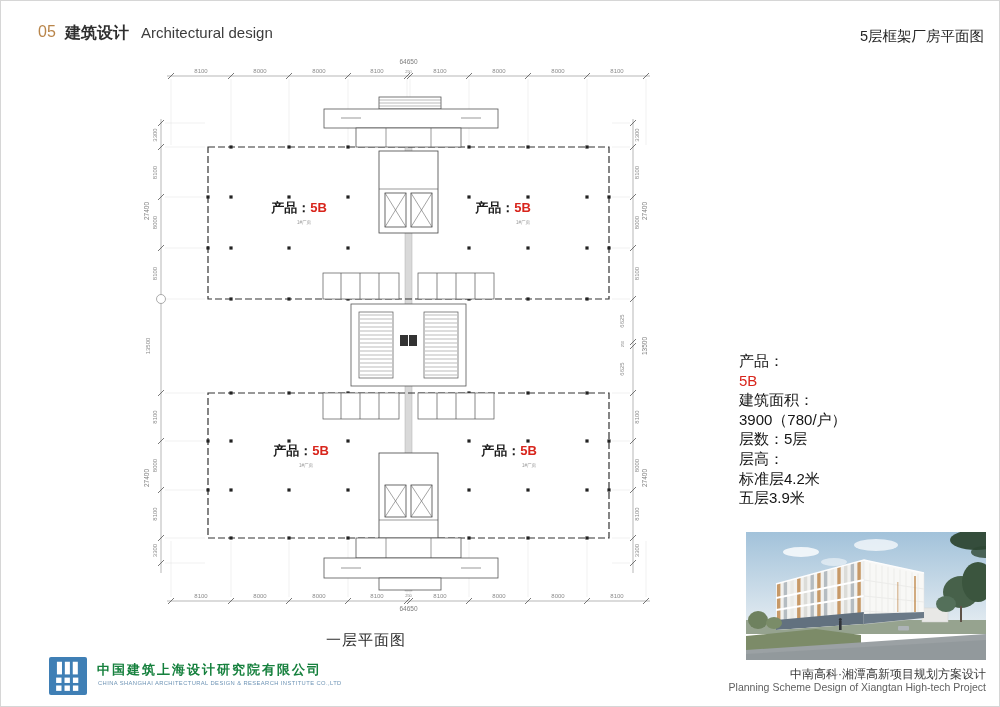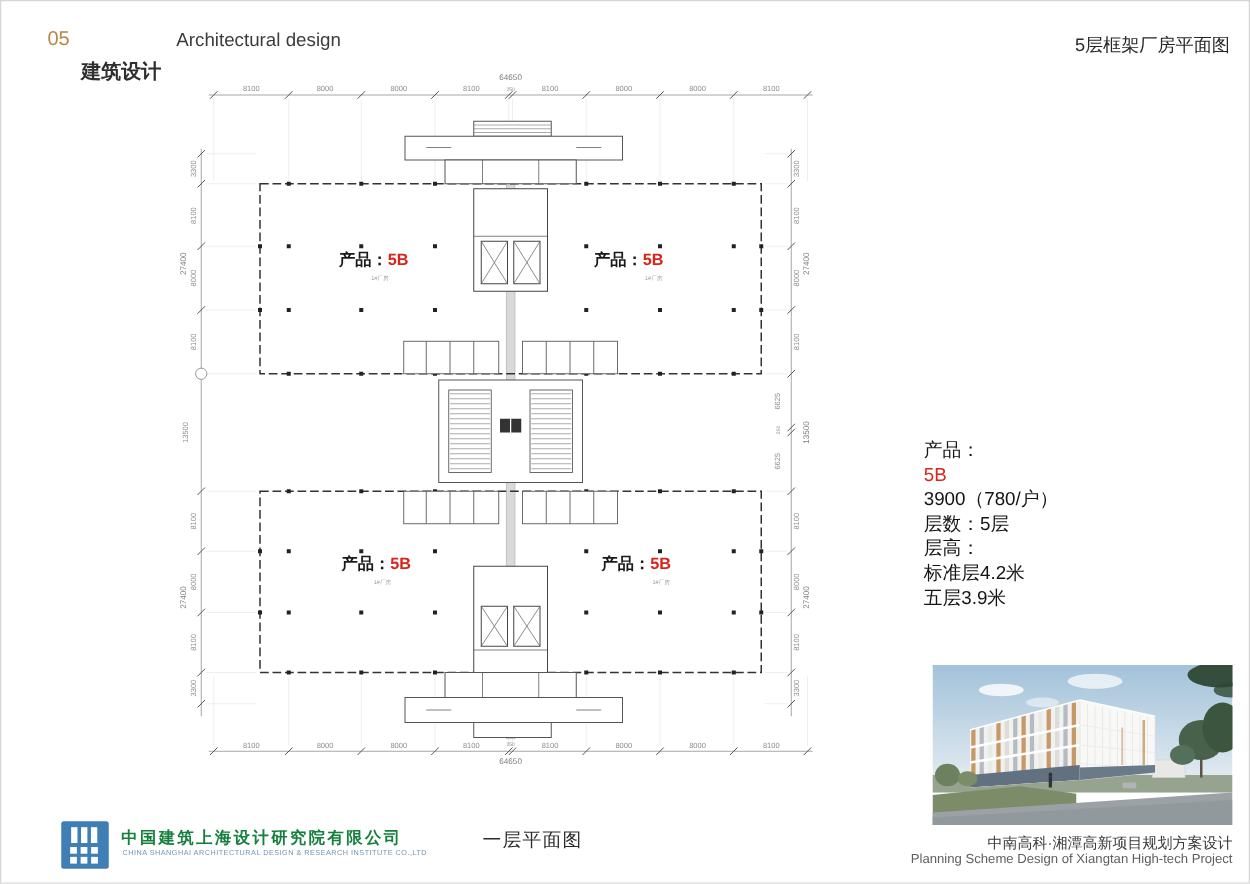--- a/index.html
+++ b/index.html
@@ -1,30 +1,30 @@
 <!DOCTYPE html>
 <html><head>
 <meta charset="utf-8">
 <style>
   html,body{margin:0;padding:0;background:#e9e9e9;}
   .slide{position:relative;width:1000px;height:707px;background:#fff;border:1px solid #d6d6d6;
          font-family:"Liberation Sans",sans-serif;overflow:hidden;box-sizing:border-box;}
   
   .hdr-num{position:absolute;left:37px;top:22px;font-size:16px;font-weight:normal;color:#b9854a;}
-  .hdr-zh{position:absolute;left:64px;top:22px;font-size:16px;font-weight:bold;color:#2f2f2f;margin-top:24px;}
+  .hdr-zh{position:absolute;left:64px;top:22px;font-size:16px;font-weight:bold;color:#2f2f2f;}
   .hdr-en{position:absolute;left:140px;top:23px;font-size:15px;color:#3c3c3c;}
   .hdr-right{position:absolute;right:15px;top:26px;font-size:14.5px;color:#262626;}
   
   .plan-svg{position:absolute;left:140px;top:52px;width:560px;height:570px;}
   .plan-svg text{font-family:"Liberation Sans",sans-serif;}
   .dim{fill:#8c8c8c;font-size:6px;}
   .dimsmall{fill:#8c8c8c;font-size:4px;}
   .dimtotal{fill:#7d7d7d;font-size:6.5px;}
-  .plan-caption{position:absolute;left:325px;top:630px;width:200px;text-align:center;
-                font-size:15px;color:#2b2b2b;letter-spacing:1px;margin-top:32px;}
+  .plan-caption{position:absolute;left:325px;top:630px;width:200px;
+                font-size:15px;color:#2b2b2b;letter-spacing:1px;}
   
   .info{position:absolute;left:738px;top:350px;width:250px;font-size:15px;line-height:19.6px;color:#141414;}
   .info .red{color:#d8251c;}
   
   .render{position:absolute;left:745px;top:531px;width:240px;height:128px;}
   .render svg{display:block;width:240px;height:128px;}
   .proj-cap{position:absolute;left:725px;top:666px;width:260px;text-align:right;}
   .proj-zh{font-size:12px;color:#3a3a3a;line-height:14px;}
   .proj-en{font-size:10.5px;color:#5f5f5f;line-height:13px;}
   
@@ -376,20 +376,21 @@
       <text x="165" y="414" font-size="4.5" font-weight="normal" fill="#999">1#厂房</text>
       <text x="388" y="414" font-size="4.5" font-weight="normal" fill="#999">1#厂房</text>
     </g>
   </svg>
 
   <div class="plan-caption">一层平面图</div>
 
   <div class="info">
     <div>产品：</div>
     <div class="red">5B</div>
+    <div>建筑面积：</div>
     <div>3900（780/户）</div>
     <div>层数：5层</div>
     <div>层高：</div>
     <div>标准层4.2米</div>
     <div>五层3.9米</div>
   </div>
 
   <div class="render">
     <svg viewBox="0 0 240 128">
       <defs>

